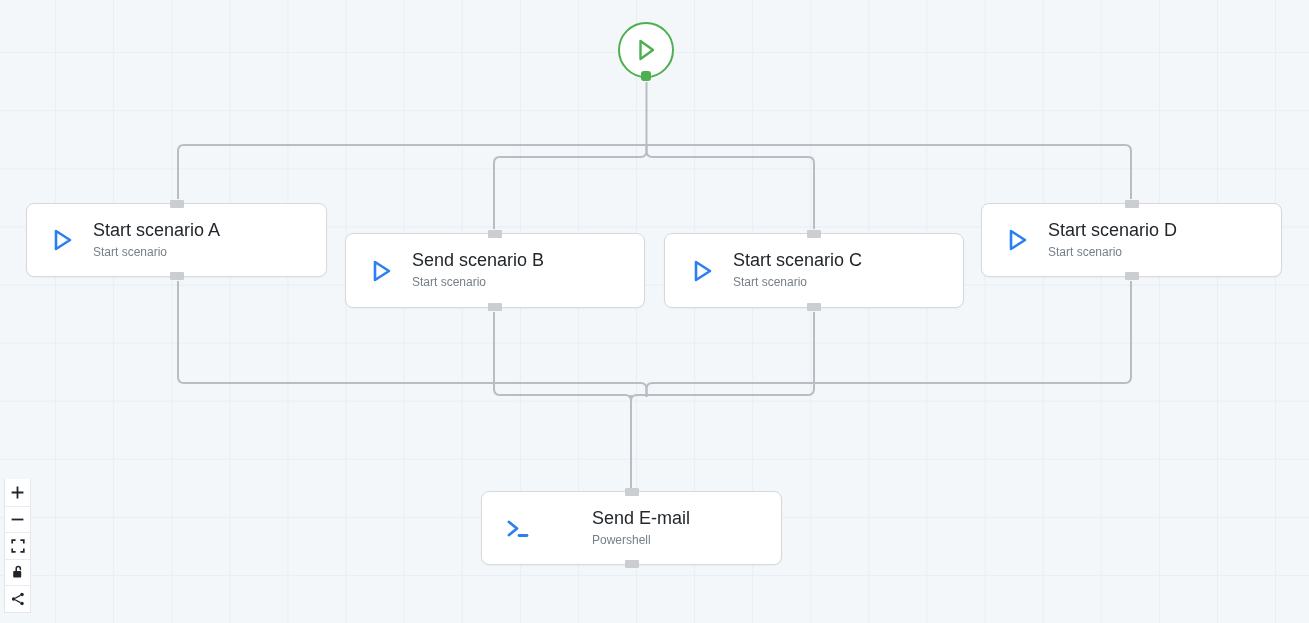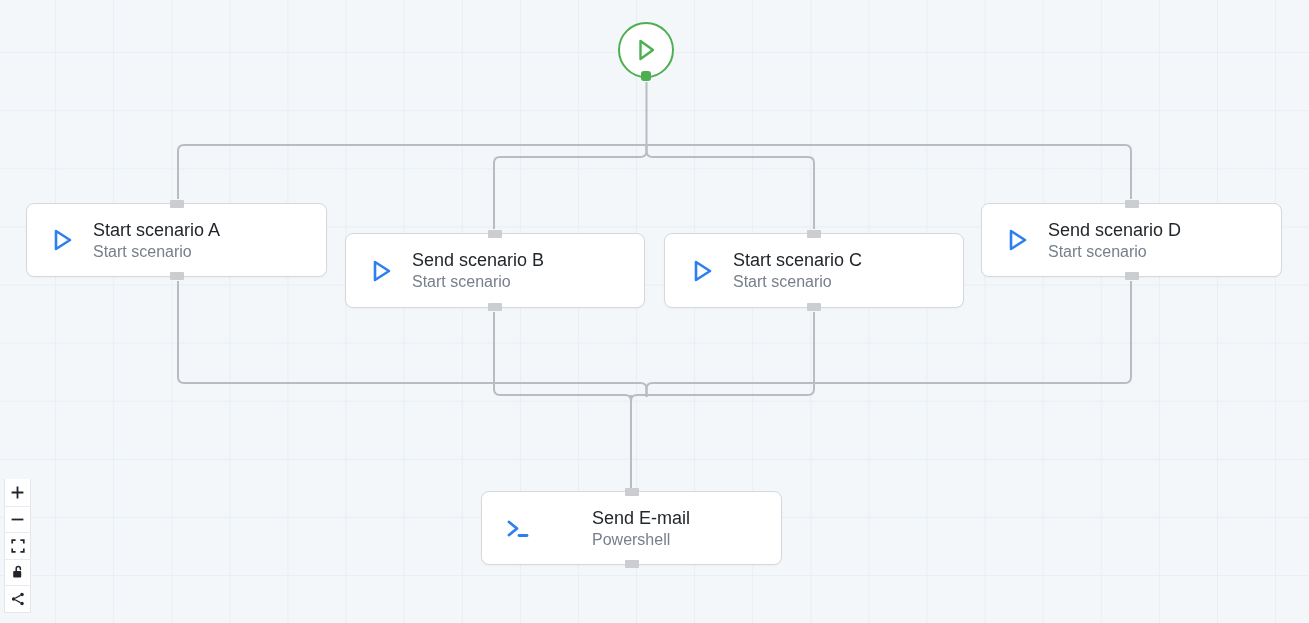--- a/index.html
+++ b/index.html
@@ -96,21 +96,21 @@
     justify-content: center;
     min-width: 0;
   }
   .node-title {
     font-size: 18px;
     line-height: 23px;
     color: #23272b;
     white-space: nowrap;
   }
   .node-sub {
-    font-size: 16px;
+    font-size: 12px;
     line-height: 20px;
     color: #767f8a;
     white-space: nowrap;
   }
 
   
   .port {
     position: absolute;
     left: 50%;
     margin-left: -7px;
@@ -224,21 +224,21 @@
   </div>
 
   <div class="node" style="left:981px; top:203px; width:301px; height:74px;">
     <span class="port top"></span>
     <span class="node-icon">
       <svg width="30" height="30" viewBox="0 0 30 30">
         <path d="M 9 6 L 23 15 L 9 24 Z" fill="none" stroke="#2d7ff0" stroke-width="2.6" stroke-linejoin="round"></path>
       </svg>
     </span>
     <span class="node-text">
-      <span class="node-title">Send scenario D</span>
+      <span class="node-title">Start scenario D</span>
       <span class="node-sub">Start scenario</span>
     </span>
     <span class="port bottom"></span>
   </div>
 
   <div class="node" style="left:481px; top:491px; width:301px; height:74px;gap:44px;">
     <span class="port top"></span>
     <span class="node-icon">
       <svg width="30" height="30" viewBox="0 0 30 30">
         <path d="M 7 9 L 15 15.5 L 7 22" fill="none" stroke="#2d7ff0" stroke-width="2.8" stroke-linecap="round" stroke-linejoin="round"></path>

